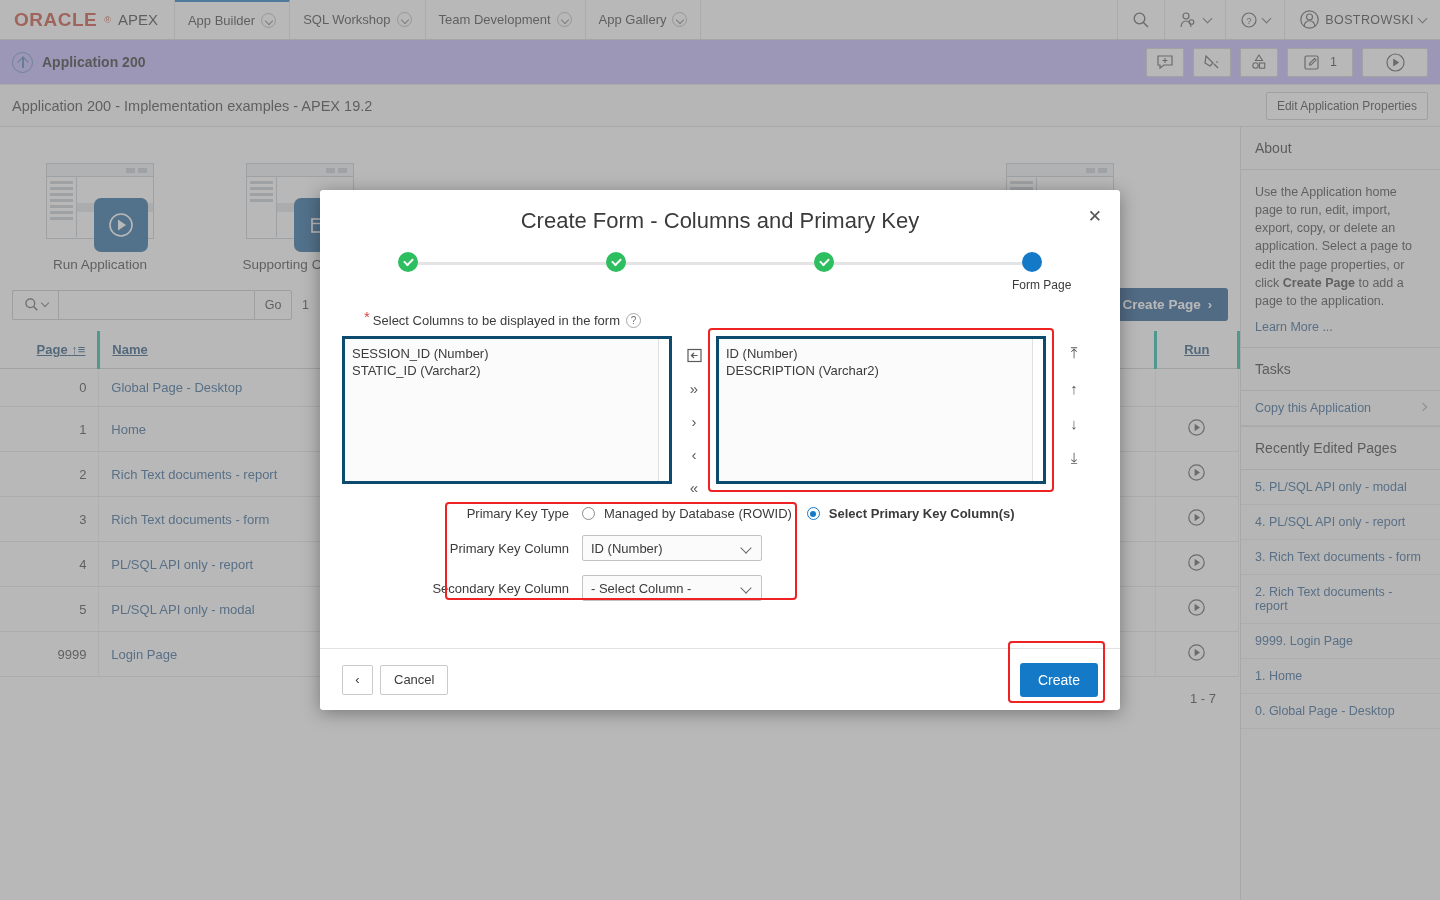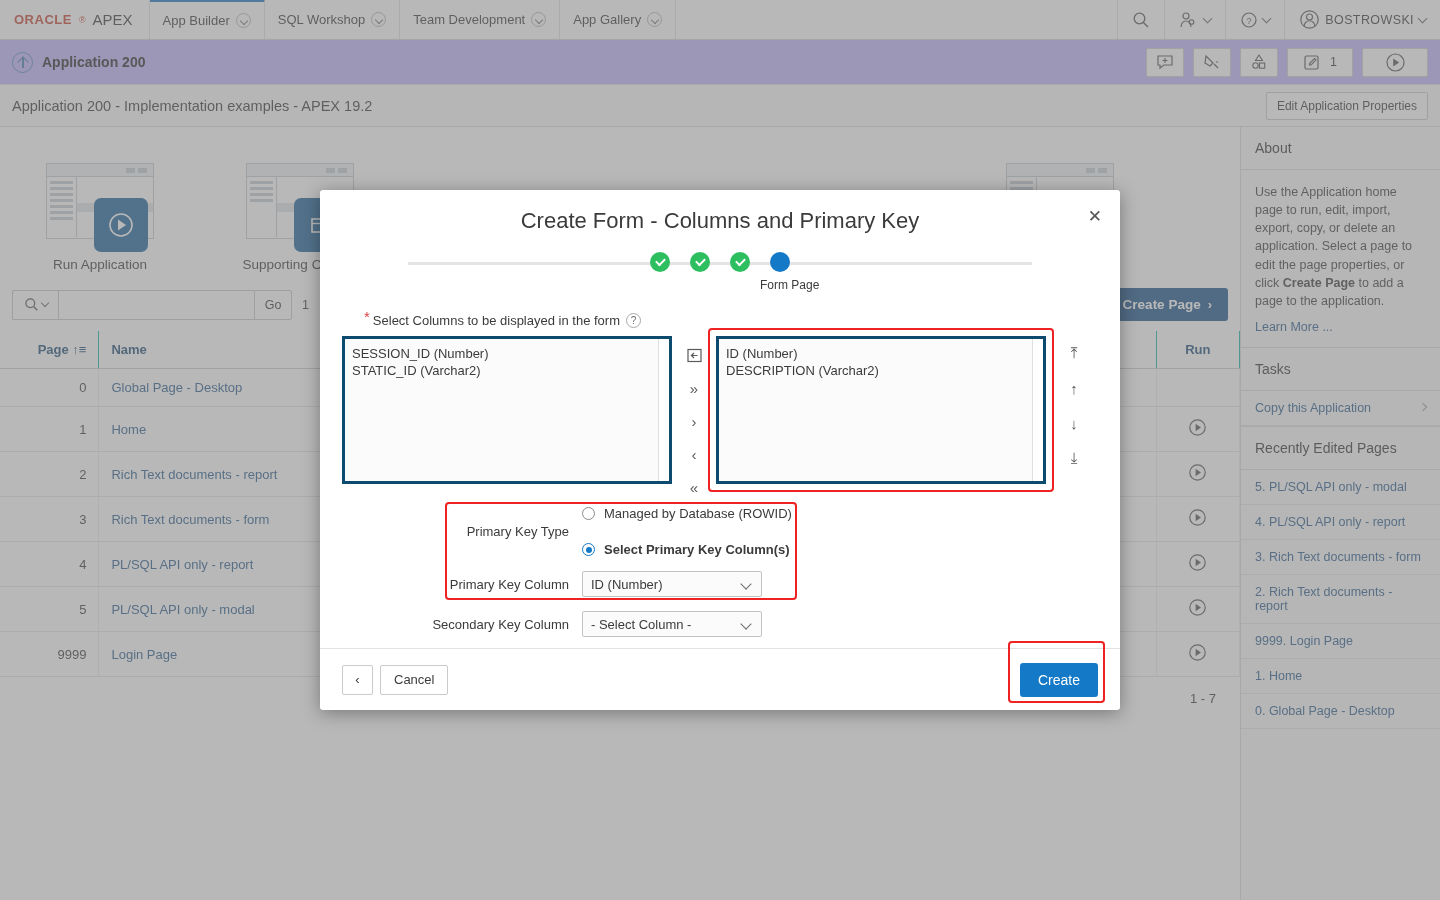--- a/index.html
+++ b/index.html
@@ -30,21 +30,21 @@
     border-bottom: 1px solid #d6d6d6;
     display: flex; align-items: stretch;
     position: relative;
   }
   .brand {
     display: flex; align-items: center; gap: 7px;
     padding: 0 16px 0 14px;
     border-right: 1px solid #e2e2e2;
   }
   .brand-oracle {
-    color: #c74634; font-weight: bold; font-size: 13px;
+    color: #c74634; font-weight: bold; font-size: 19px;
     letter-spacing: 0.5px;
   }
   .brand-sup { color:#c74634; font-size:9px; vertical-align:super; }
   .brand-apex { color: #3a3a3a; font-size: 15px; }
   .navtab {
     display: flex; align-items: center; gap: 6px;
     padding: 0 13px; font-size: 13px; color: #3a3a3a;
     border-right: 1px solid #e2e2e2;
     position: relative; cursor: pointer;
   }
@@ -174,21 +174,21 @@
   table.pages th {
     text-align: left; color: #1f4e79; font-weight: bold; font-size: 13px;
     padding: 11px 12px; border-bottom: 1px solid #ccc; background:#fff;
     white-space: nowrap;
   }
   table.pages th.num { text-align: right; }
   table.pages td {
     padding: 11px 12px; border-bottom: 1px solid #e4e4e4; color: #3b3b3b;
     border-right: 1px solid #ededed;
   }
-  table.pages th { border-right: 1px solid #14b8a6; }
+  table.pages th { border-right: 3px solid #14b8a6; text-decoration: underline; }
   table.pages td.num { text-align: right; color:#3b3b3b; }
   table.pages td a { color: #2a5d8f; text-decoration: none; }
   .pagination { text-align: right; padding: 14px 24px; font-size:13px; color:#3b3b3b; }
 
   
   .rsidebar {
     width: 200px; background: #fafafa; border-left: 1px solid #dcdcdc;
   }
   .rs-head {
     font-size: 14px; color: #333; padding: 13px 14px;
@@ -220,21 +220,21 @@
   }
   .modal-close {
     position: absolute; right: 18px; top: 18px; font-size: 17px; color: #555;
     cursor: pointer; line-height: 1; background:none; border:none;
     font-family:"Liberation Sans", sans-serif;
   }
   .stepper { position: relative; height: 60px; margin: 18px 68px 0 68px; }
   .step-line {
     position: absolute; left: 20px; right: 20px; top: 10px; height: 3px; background: #e4e4e4;
   }
-  .steps { position: relative; display:flex; justify-content: center; }
+  .steps { position: relative; display:flex; justify-content: space-between; }
   .step { position: relative; width: 40px; text-align:center; }
   .dot {
     width: 20px; height: 20px; border-radius: 50%; margin: 0 auto;
     display:flex; align-items:center; justify-content:center;
     position: relative; z-index: 2;
   }
   .dot.done { background: #2dbe60; }
   .dot.current { background: #1479c7; }
   .dot.done::after {
     content:""; width:7px;height:4px;
@@ -274,21 +274,21 @@
   .redbox {
     position: absolute; border: 2.5px solid #ee2222; border-radius: 4px;
     pointer-events: none; z-index: 5;
   }
 
   .form-rows { margin-top: 8px; position: relative; }
   .frow { display:flex; align-items:center; margin-bottom: 6px; }
   .flabel {
     width: 240px; text-align: right; padding-right: 13px; font-size: 13px; color: #3b3b3b;
   }
-  .radio-col { display:flex; flex-direction: column; gap: 21px; }
+  .radio-col { display:flex; flex-direction: row; gap: 15px; }
   .radio-item { display:flex; align-items:center; gap: 9px; font-size: 13px; color:#3b3b3b; cursor:pointer; }
   .radio {
     width: 13px; height: 13px; border-radius:50%; border: 1.4px solid #8a8a8a; background:#fff;
     display:inline-block; position:relative; flex: none;
   }
   .radio.sel { border-color: #1479c7; border-width: 1.5px; }
   .radio.sel::after {
     content:""; position:absolute; left:2.6px; top:2.6px; width:6px;height:6px;
     border-radius:50%; background:#1479c7;
   }

